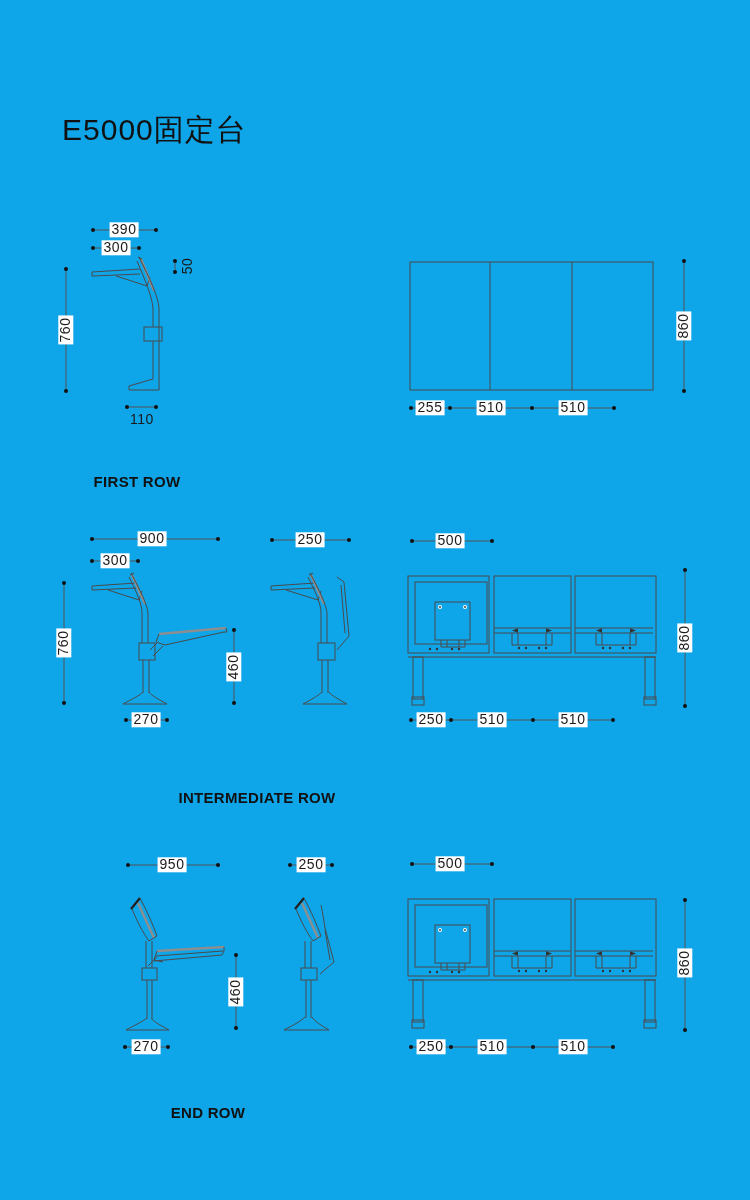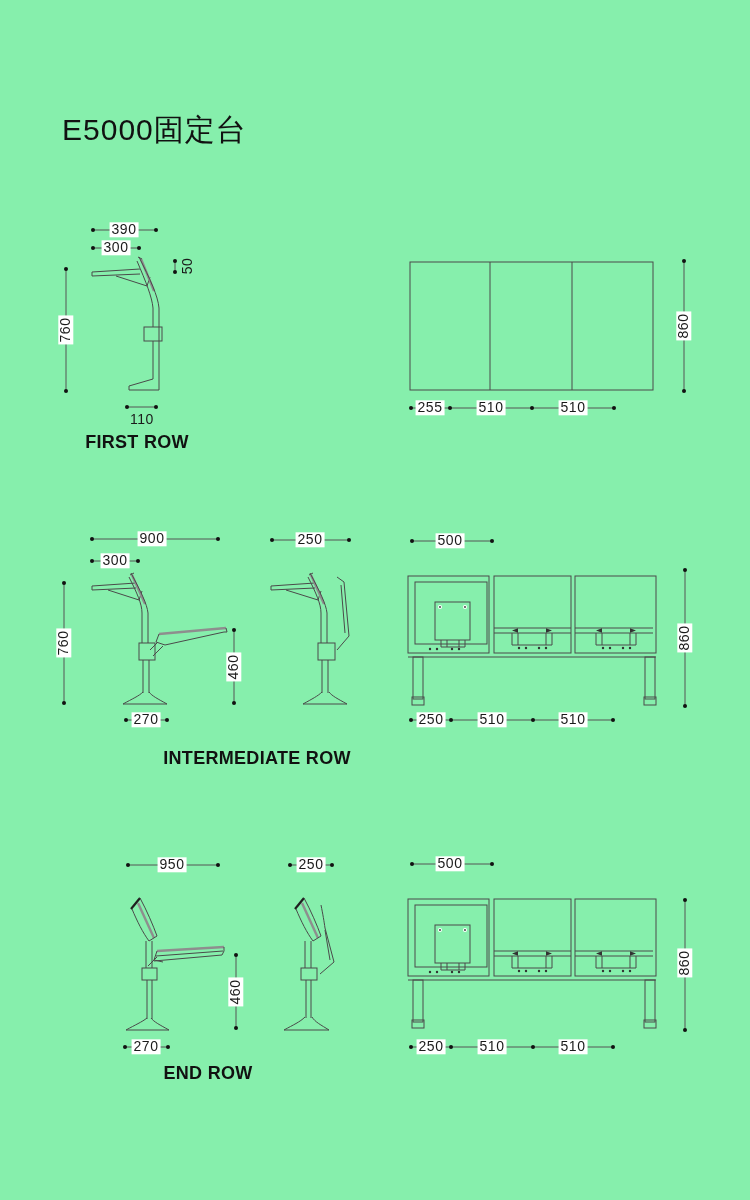--- a/index.html
+++ b/index.html
@@ -1,34 +1,34 @@
 <!DOCTYPE html>
 <html><head>
 <meta charset="utf-8">
 <style>
   html,body{margin:0;padding:0;background:#fff;}
-  .canvas{position:relative;width:750px;height:1200px;background:#86efac;overflow:hidden;
+  .canvas{position:relative;width:750px;height:1200px;background:#0ea5e9;overflow:hidden;
           font-family:"Liberation Sans","DejaVu Sans",sans-serif;}
   .title{position:absolute;left:62px;top:110px;margin:0;font-size:30px;font-weight:400;
          color:#111;letter-spacing:1px;white-space:nowrap;}
   .art{position:absolute;left:0;top:0;}
   .art path,.art line,.art rect,.art polyline{stroke:#4a4a4a;fill:none;stroke-width:1;}
   .art .thick{stroke:#8e8e8e;stroke-width:2.4;}
   .art .dark{stroke:#1f1f1f;stroke-width:2.2;}
   .art .dimln{stroke:#555;}
   .art .dot{fill:#111;stroke:none;}
   .art .tinydot{fill:#333;stroke:none;}
   .art .tri{fill:#333;stroke:none;}
   .art .screw{fill:#fff;}
   .dim{position:absolute;transform:translate(-50%,-50%);background:#fff;padding:0 2px;
        font-size:14px;line-height:1.1;color:#1a1a1a;letter-spacing:.5px;white-space:nowrap;}
   .dim.v{transform:translate(-50%,-50%) rotate(-90deg);}
   .dim.nobg{background:transparent;}
-  .sec{position:absolute;transform:translate(-50%,-50%);font-size:18px;font-weight:600;
-       color:#111;letter-spacing:.3px;white-space:nowrap;}
+  .sec{position:absolute;transform:translate(-50%,-50%);font-size:15px;font-weight:600;
+       color:#111;letter-spacing:.3px;white-space:nowrap;margin-top:39px;}
 </style>
 </head>
 <body>
 
 <div class="canvas">
 
   <h1 class="title">E5000固定台</h1>
 
   <svg class="art" width="750" height="1200" viewBox="0 0 750 1200">
 

